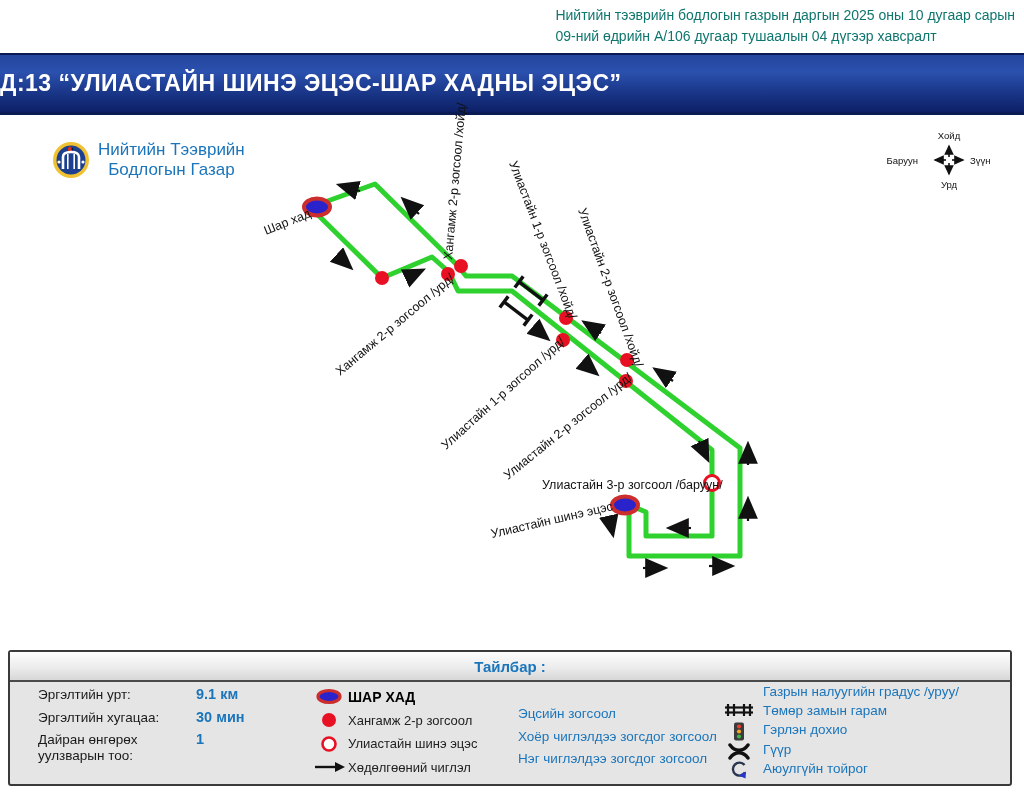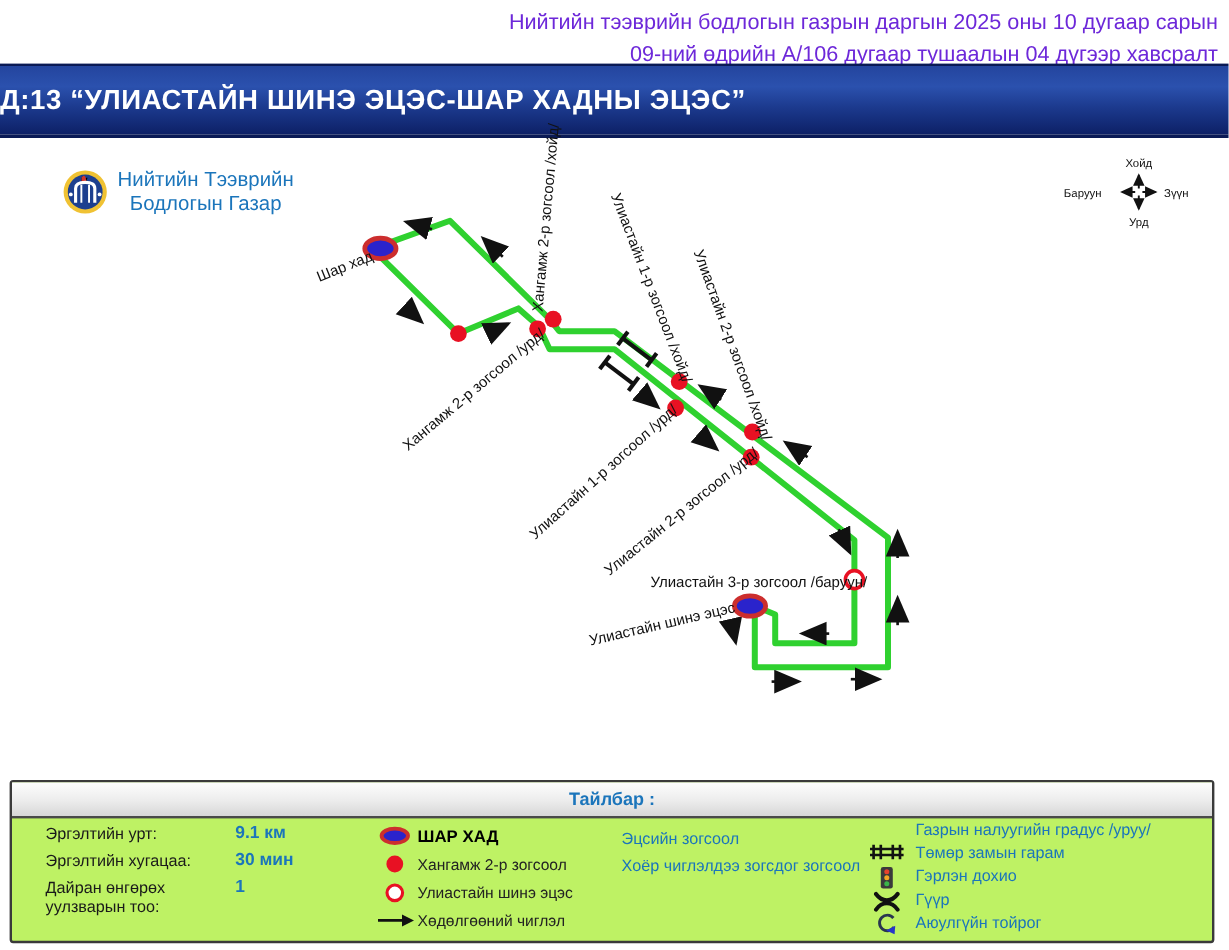--- a/index.html
+++ b/index.html
@@ -1,50 +1,50 @@
 <!DOCTYPE html>
 <html><head>
 <meta charset="utf-8">
 <style>
   html,body{margin:0;padding:0;background:#ffffff;}
   .page{position:relative;width:1024px;height:792px;background:#fff;
         font-family:"Liberation Sans",sans-serif;overflow:hidden;}
   
-  .header-note{position:absolute;top:5px;right:9px;text-align:right;
-               font-size:18px;line-height:1.5;color:#6d28d9;}
+  .header-note{position:absolute;top:5px;right:9px;
+               font-size:14px;line-height:1.5;color:#0f766e;}
   
   .banner{position:absolute;left:0;top:53px;width:1024px;height:57px;
           background:linear-gradient(180deg,#24459e 0%,#2b51ae 30%,#1c3a8e 60%,#0d2066 100%);
           border-top:2px solid #0a1a55;border-bottom:3px solid #0a1a55;
           display:flex;align-items:center;justify-content:flex-start;}
   .banner-title{color:#ffffff;font-size:23px;font-weight:bold;letter-spacing:.5px;}
   
   .logo{position:absolute;left:52px;top:140px;display:flex;align-items:center;}
   .logo-text{margin-left:8px;color:#1b75bb;font-weight:normal;font-size:17px;
              line-height:1.18;text-align:center;}
   
   .map-svg{position:absolute;left:0;top:0;width:1024px;height:792px;}
   
   .legend{position:absolute;left:8px;top:650px;width:1004px;height:136px;
-          border:2px solid #3a3a3a;border-radius:3px;background:#bef264;box-sizing:border-box;}
+          border:2px solid #3a3a3a;border-radius:3px;background:#e5e5e5;box-sizing:border-box;}
   .legend-header{height:28px;border-bottom:2px solid #4a4a4a;
                  background:linear-gradient(180deg,#fdfdfd 0%,#ececec 55%,#d7d7d7 100%);
                  display:flex;align-items:center;justify-content:center;}
   .legend-title{color:#1b75bb;font-weight:bold;font-size:15px;}
   .legend-body{position:relative;height:104px;}
   .stat-col{position:absolute;left:28px;top:5px;width:262px;}
   .stat-row{display:flex;align-items:flex-start;min-height:22.5px;}
   .stat-label{width:158px;font-size:13.5px;color:#1a1a1a;line-height:1.2;}
   .stat-value{font-size:14.5px;font-weight:bold;color:#1b75bb;line-height:1.1;}
   .sym-col{position:absolute;left:300px;top:3px;width:205px;}
   .sym-row{display:flex;align-items:center;height:23.5px;}
   .sym-icon{width:38px;display:flex;justify-content:center;align-items:center;}
   .sym-label{font-size:13px;color:#222;}
   .sym-label.bold{font-weight:bold;font-size:14px;color:#000;}
-  .desc-col{position:absolute;left:508px;top:9px;width:235px;}
+  .desc-col{position:absolute;left:508px;top:24px;width:235px;}
   .desc-row{font-size:13.5px;color:#1b75bb;height:22.5px;}
   .road-col{position:absolute;left:705px;top:2px;width:295px;}
   .road-row{display:flex;align-items:flex-start;height:19.2px;}
   .road-icon{width:48px;display:flex;justify-content:center;align-items:center;}
   .road-label{font-size:13.5px;color:#1b75bb;}
 </style>
 </head>
 <body>
 
 <div class="page">
@@ -216,20 +216,21 @@
                 <polygon points="22,1 32,6 22,11" fill="#111"></polygon>
               </svg>
           </span>
           <span class="sym-label">Хөдөлгөөний чиглэл</span>
         </div>
       </div>
 
       <div class="desc-col">
         <div class="desc-row">Эцсийн зогсоол</div>
         <div class="desc-row">Хоёр чиглэлдээ зогсдог зогсоол</div>
+        <div class="desc-row">Нэг чиглэлдээ зогсдог зогсоол</div>
       </div>
 
       <div class="road-col">
         <div class="road-row">
           <span class="road-icon"></span>
           <span class="road-label">Газрын налуугийн градус /уруу/</span>
         </div>
         <div class="road-row">
           <span class="road-icon">
             <svg width="30" height="14" stroke="#111" stroke-width="2.2">

